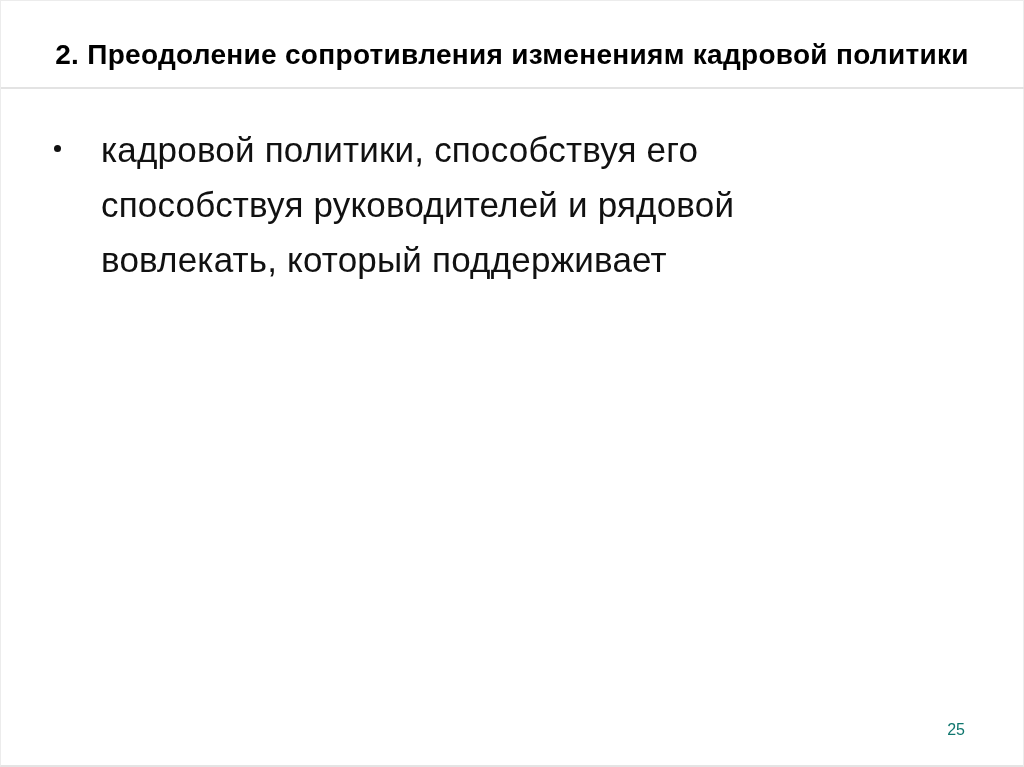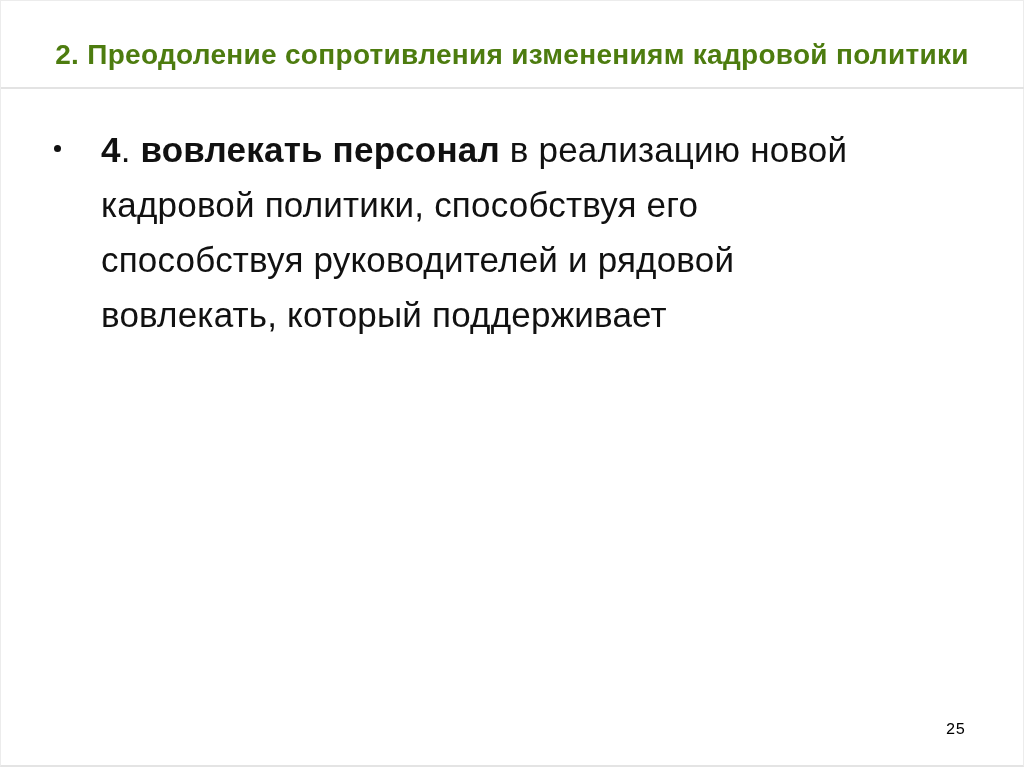--- a/index.html
+++ b/index.html
@@ -17,21 +17,21 @@
 
   .slide-title {
     position: absolute;
     top: 38px;
     left: 30px;
     right: 30px;
     text-align: center;
     font-size: 28px;
     font-weight: bold;
     letter-spacing: 0.3px;
-    color: #4d7c0f;
+    color: #000000;
     white-space: nowrap;
   }
 
   .title-divider {
     position: absolute;
     top: 86px;
     left: 0;
     width: 1024px;
     height: 2px;
     background: #e3e3e3;
@@ -61,37 +61,35 @@
   .text-line { white-space: nowrap; }
   .text-line .bold { font-weight: bold; }
 
   .page-number {
     position: absolute;
     left: 880px;
     top: 720px;
     width: 84px;
     text-align: right;
     font-size: 16px;
-    color: #000000;
-    font-family: Liberation Mono, monospace;
+    color: #0f766e;
   }
 </style>
 </head>
 <body>
 
 <div class="slide">
 
   <div class="slide-title">2. Преодоление сопротивления изменениям кадровой политики</div>
 
   <div class="title-divider"></div>
 
   <span class="bullet-dot"></span>
 
   <div class="bullet-text">
-      <div class="text-line"><span class="bold">4</span><span>. </span><span class="bold">вовлекать персонал</span><span> в реализацию новой</span></div>
       <div class="text-line"><span>кадровой политики, способствуя его</span></div>
       <div class="text-line"><span>способствуя руководителей и рядовой</span></div>
       <div class="text-line"><span>вовлекать, который поддерживает</span></div>
     </div>
 
   <div class="page-number">25</div>
 
 </div>
 
 </body></html>

